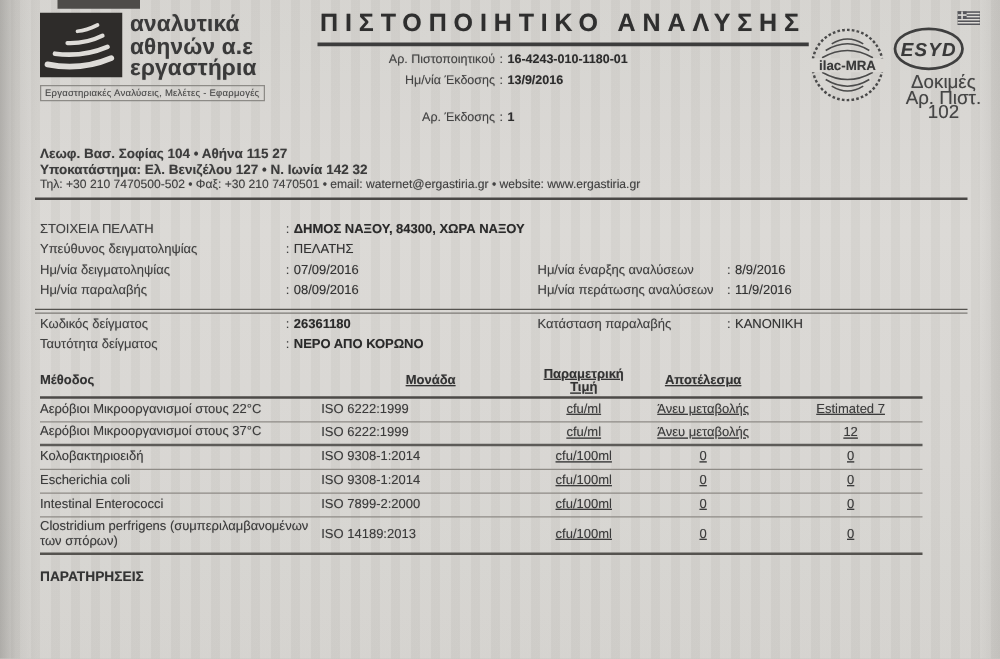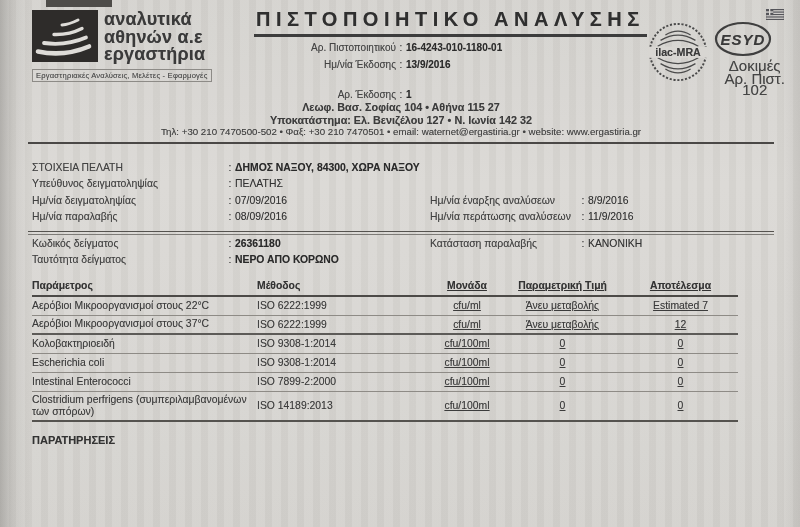--- a/index.html
+++ b/index.html
@@ -46,21 +46,21 @@
   .cert-row.edition { margin-top:17px; }
 
   .stamps { width:158px; flex-shrink:0; display:flex; gap:4px; padding-top:3px; }
   .ilac { width:62px; flex-shrink:0; }
   .esyd-col { width:84px; position:relative; padding-top:3px; }
   .flag { position:absolute; top:0; right:13px; }
   .esyd-oval { display:block; margin-top:8px; }
   .stamp-caption { text-align:center; font-size:15px; line-height:11px; color:#454545; margin-top:2px; }
 
   
-  .address { margin-top:0;text-align:center; }
+  .address { margin-top:16px; }
   .addr-line { font-size:10.8px; line-height:12.5px; font-weight:700; color:#3c3c3c; }
   .addr-line.small { font-size:9.7px; font-weight:400; color:#424242; }
   .rule { border:none; border-top:2px solid #4a4846; margin:3px -4px 0 -4px; }
 
   
   .details { margin-top:18px; font-size:10.4px; }
   .drow { display:flex; height:16.5px; align-items:baseline; }
   .dpair { display:flex; align-items:baseline; }
   .dpair.left { width:398px; flex-shrink:0; }
   .dlabel { width:193px; flex-shrink:0; color:#424242; }
@@ -227,21 +227,20 @@
       <div class="dpair left">
         <span class="dlabel">Ταυτότητα δείγματος</span>
         <span class="colon"></span>
         <span class="dval bold">ΝΕΡΟ ΑΠΟ ΚΟΡΩΝΟ</span>
       </div>
     </div>
   </section>
 
   <section class="results">
     <div class="trow thead">
-      <div class="c-param">Παράμετρος</div>
       <div class="c-method">Μέθοδος</div>
       <div class="c-unit">Μονάδα</div>
       <div class="c-limit">Παραμετρική Τιμή</div>
       <div class="c-result">Αποτέλεσμα</div>
     </div>
     <div class="tbody">
 
     <div class="trow">
         <div class="c-param">Αερόβιοι Μικροοργανισμοί στους 22°C</div>
         <div class="c-method">ISO 6222:1999</div>

